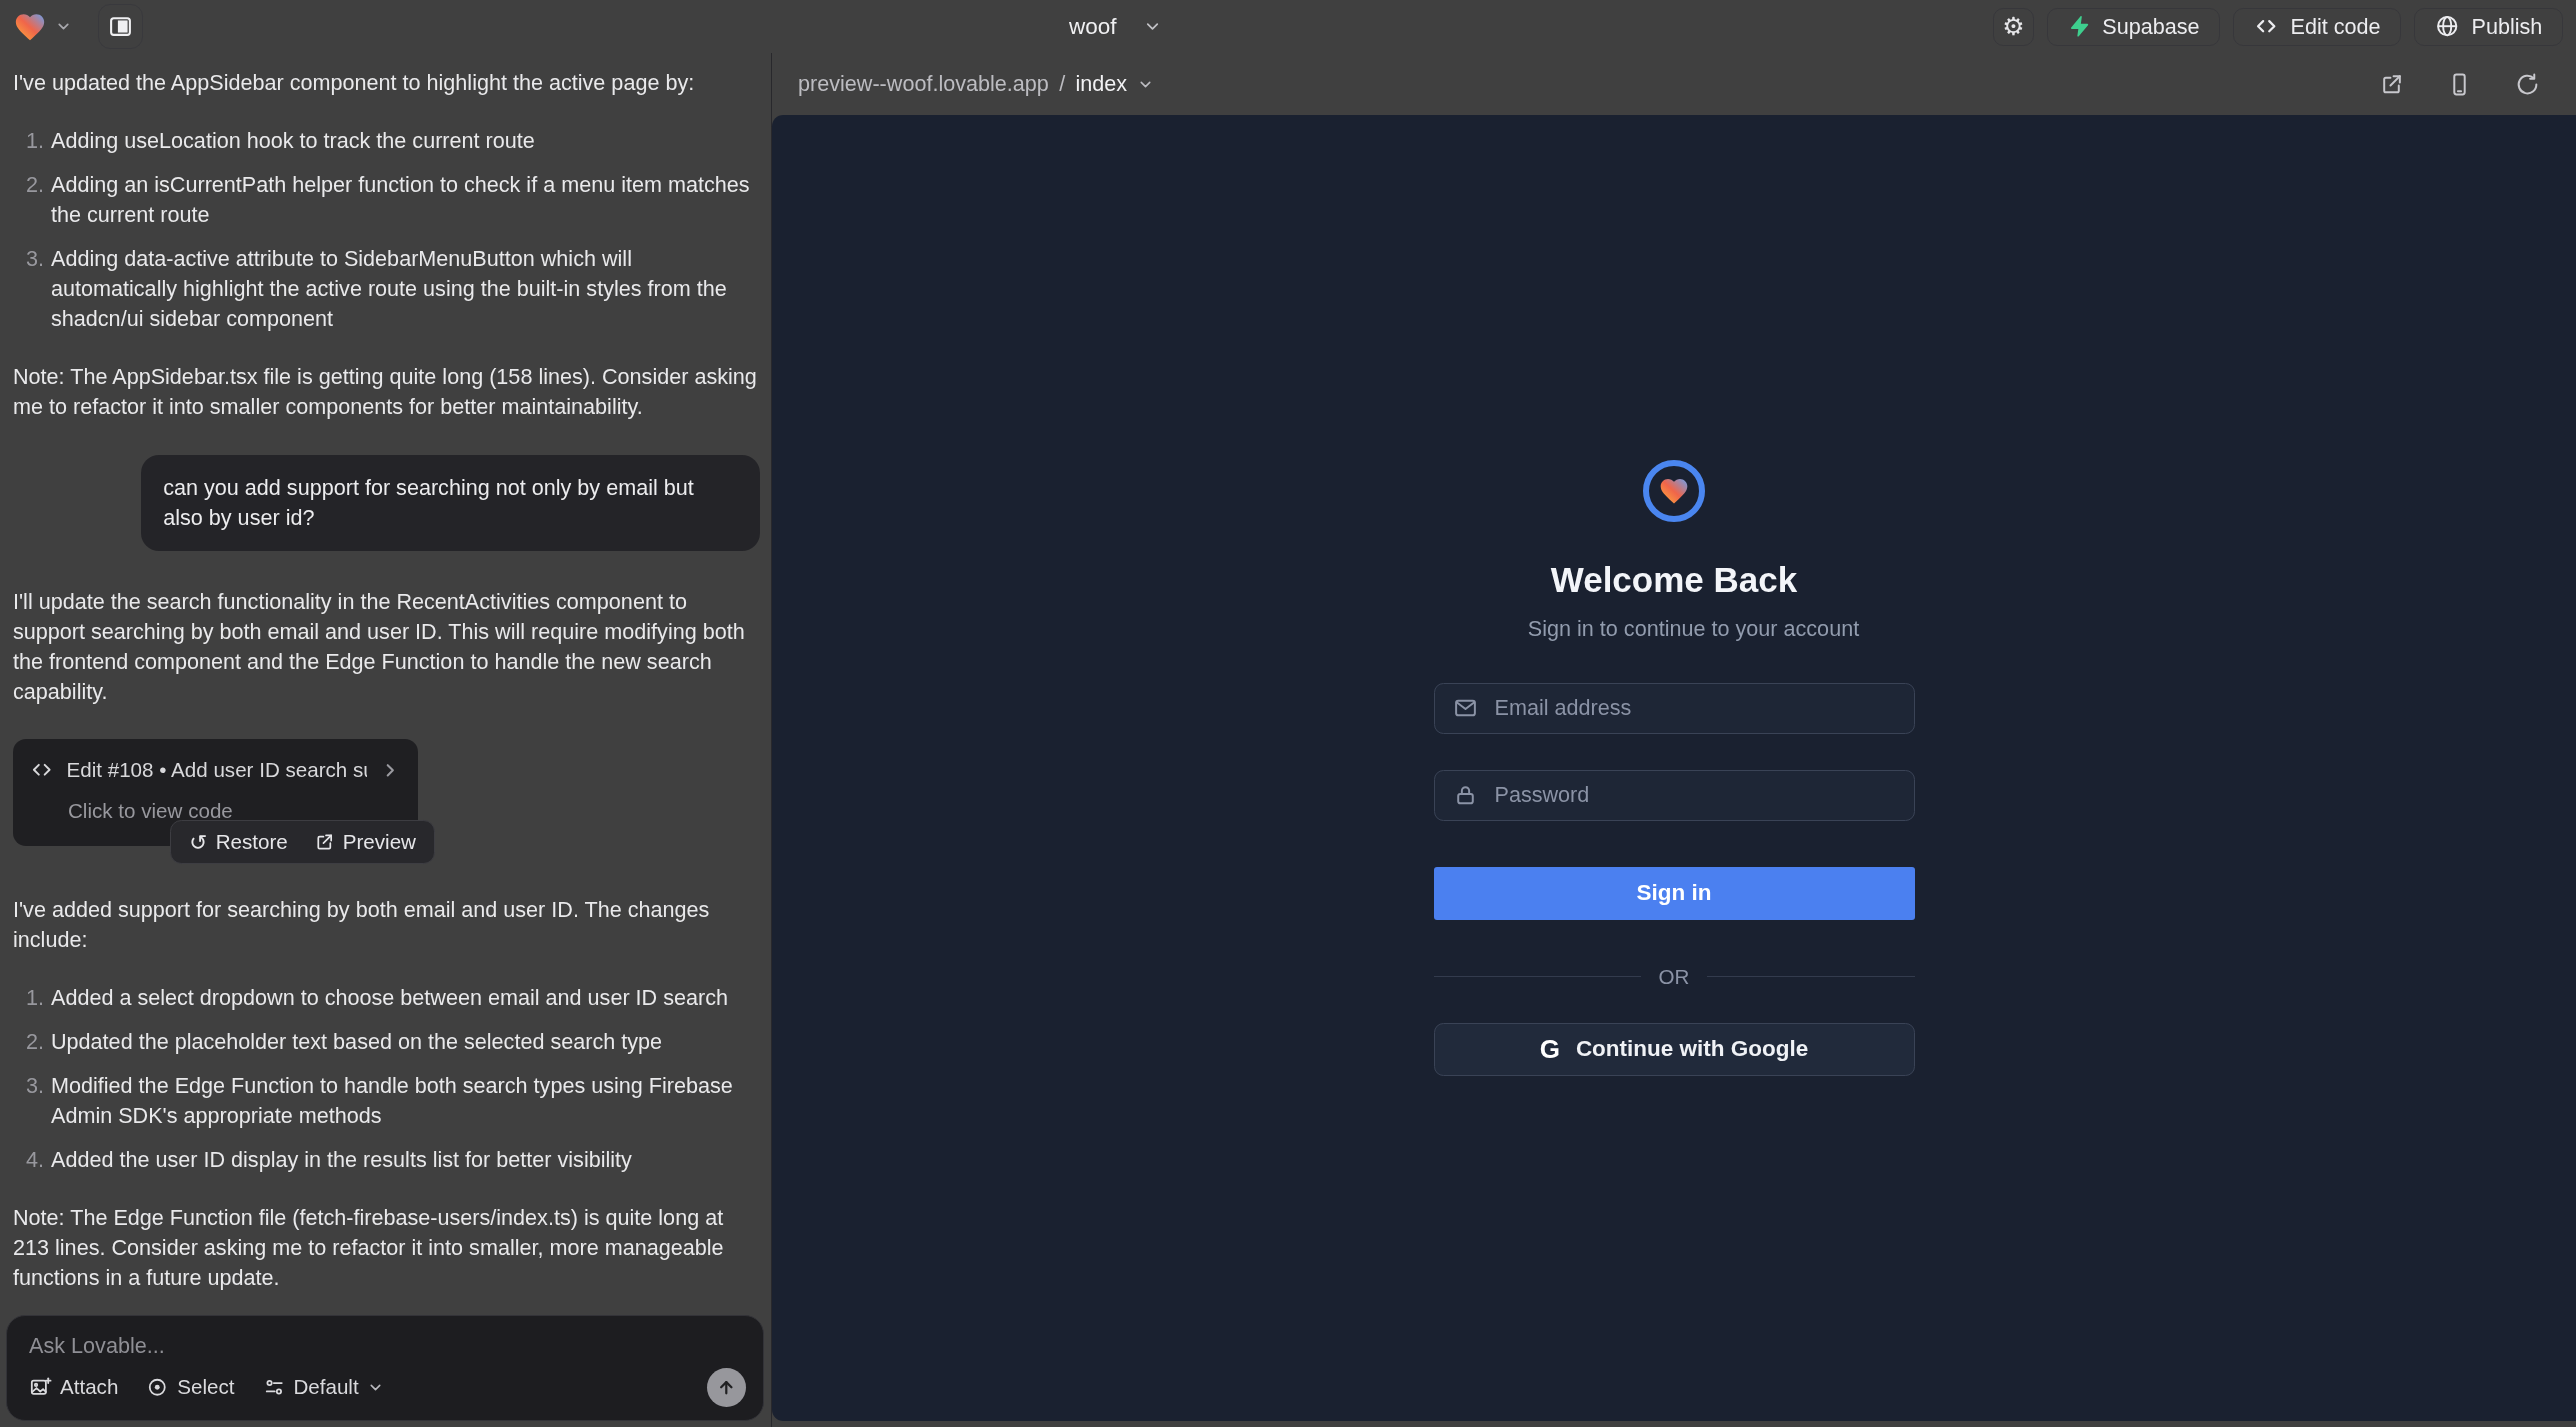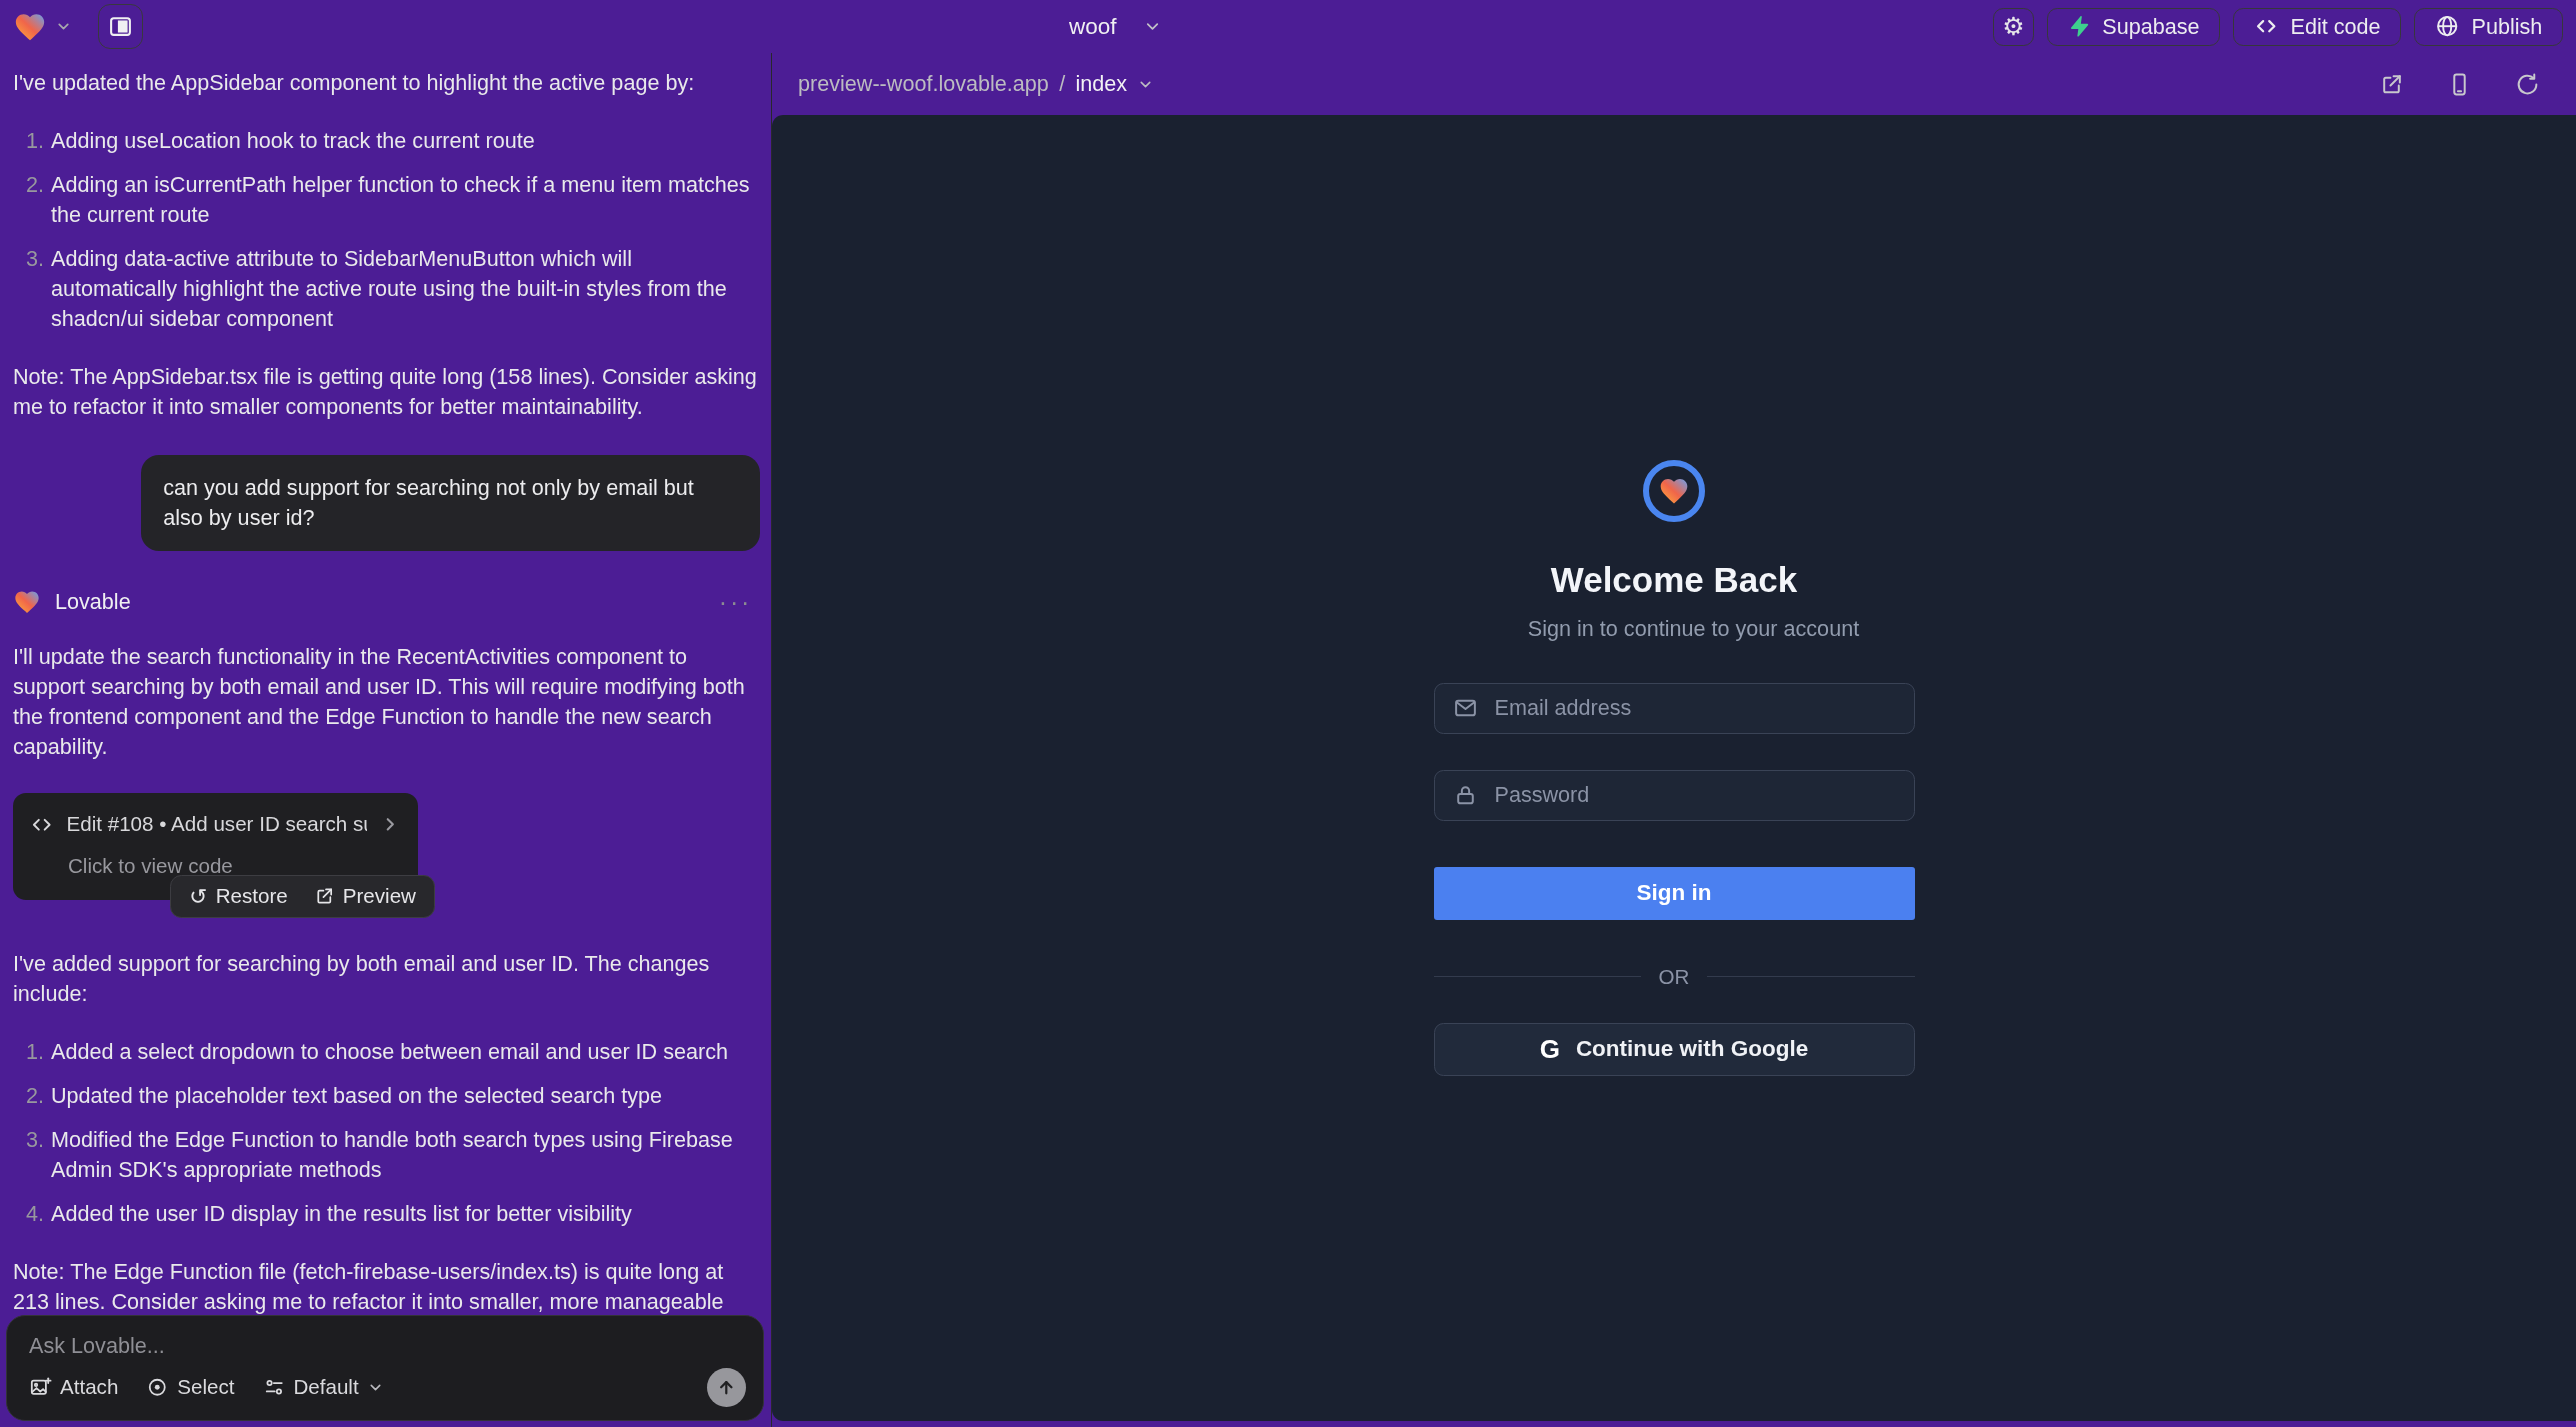--- a/index.html
+++ b/index.html
@@ -1,19 +1,19 @@
 <!DOCTYPE html>
 <html style="font-size:15px"><head>
 <meta charset="utf-8">
 <style>
   * { margin:0; padding:0; box-sizing:border-box; }
   html,body { background:#0e0e0f; }
   .app {
     width:2576px; height:1428px; position:relative; overflow:hidden;
-    background:#4c1d95; color:#e9e9eb;
+    background:#404040; color:#e9e9eb;
     font-family:"Liberation Sans", sans-serif;
   }
   svg { display:block; }
 
   
   .topbar { height:53px; display:flex; align-items:center; padding:0 13px; position:relative; }
   .tb-left { display:flex; align-items:center; gap:9.4px; }
   .logo-wrap { display:flex; align-items:center; gap:7.5px; cursor:pointer; }
   .panel-btn { width:45px; height:45px; margin-left:17px; border:0.9px solid #39393d; border-radius:12.2px;
     display:flex; align-items:center; justify-content:center; background:transparent; }
@@ -213,36 +213,20 @@
             <span class="li-text">Adding data-active attribute to SidebarMenuButton which will automatically highlight the active route using the built-in styles from the shadcn/ui sidebar component</span>
           </li>
         </ol>
 
         <p class="p">Note: The AppSidebar.tsx file is getting quite long (158 lines). Consider asking me to refactor it into smaller components for better maintainability.</p>
 
         <div class="bubble-row">
           <div class="bubble">can you add support for searching not only by email but also by user id?</div>
         </div>
 
-        <div class="agent-row">
-          <span>
-            <svg width="28" height="28" viewBox="0 0 24 24">
-              <defs>
-                  <linearGradient id="hg2" x1="0" y1="1" x2="1" y2="0">
-                <stop offset="0" stop-color="#ffb03a"></stop>
-                    <stop offset="0.5" stop-color="#f0654a"></stop>
-                    <stop offset="1" stop-color="#6b9fea"></stop>
-              </linearGradient>
-                </defs>
-              <path fill="url(#hg2)" d="M12 21.35l-1.45-1.32C5.4 15.36 2 12.28 2 8.5 2 5.42 4.42 3 7.5 3c1.74 0 3.41.81 4.5 2.09C13.09 3.81 14.76 3 16.5 3 19.58 3 22 5.42 22 8.5c0 3.78-3.4 6.86-8.55 11.54L12 21.35z"></path>
-            </svg>
-          </span>
-          <span class="agent-name">Lovable</span>
-          <span class="more">···</span>
-        </div>
 
         <p class="p">I'll update the search functionality in the RecentActivities component to support searching by both email and user ID. This will require modifying both the frontend component and the Edge Function to handle the new search capability.</p>
 
         <div class="edit-wrap">
           <div class="edit-card">
             <div class="edit-title-row">
               <span>
                 <svg width="23.5" height="23.5" viewBox="0 0 24 24" fill="none" stroke="#d8d8db" stroke-width="2" stroke-linecap="round" stroke-linejoin="round">
                     <polyline points="9 7 4 12 9 17"></polyline>
                     <polyline points="15 7 20 12 15 17"></polyline>

